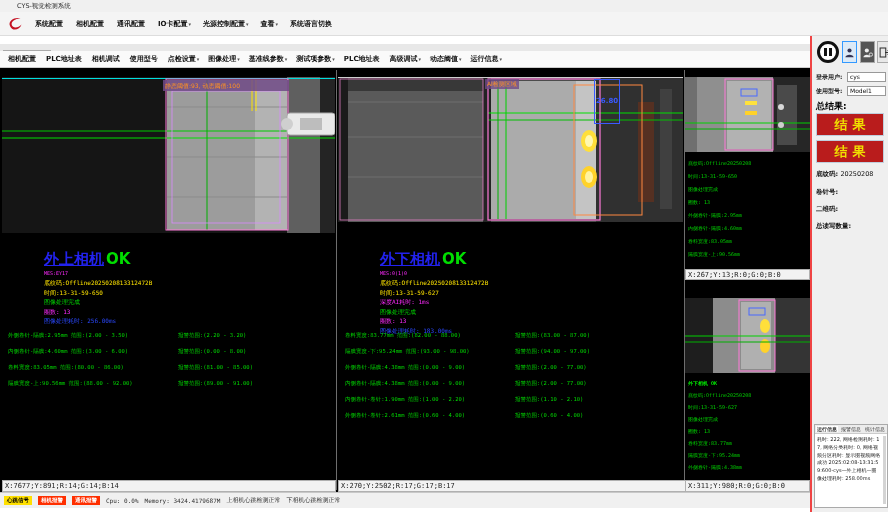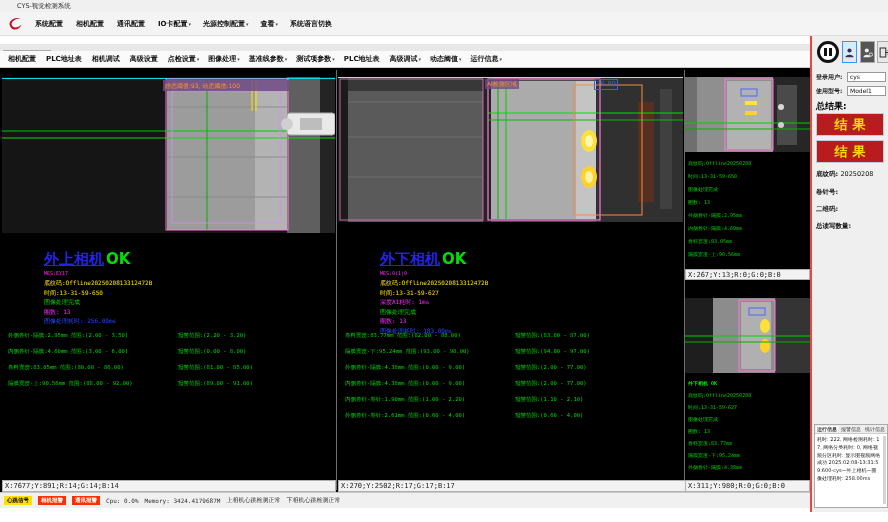--- a/index.html
+++ b/index.html
@@ -39,22 +39,22 @@
   .left-img  { left:2px;   top:77px; width:333px; height:156px; }
   .mid-img   { left:338px; top:77px; width:345px; height:145px; }
   .t1-img    { left:685px; top:77px; width:125px; height:75px; }
   .t2-img    { left:685px; top:298px; width:125px; height:75px; }
 
   .overlay-label { position:absolute; left:161px; top:3px; width:126px; height:11px;
     background:rgba(112,74,134,.85); color:#ff9222; font-size:6px; line-height:11px; padding-left:2px;
     white-space:nowrap; }
   .ai-label { position:absolute; left:147px; top:2px; height:10px; padding:0 2px;
     background:rgba(112,74,134,.8); color:#ff9222; font-size:6px; line-height:10px; white-space:nowrap; }
-  .blue-val { position:absolute; left:256px; top:2px; font-size:7px; font-weight:normal; color:#3a5aff;
-    border:1px solid #3a5aff; padding:0 1px; line-height:9px; }
+  .blue-val { position:absolute; left:256px; top:2px; font-size:7px; font-weight:bold; color:#3a5aff;
+    border:1px solid #3a5aff; padding:17px 1px; line-height:9px; }
 
   .cam-title { position:absolute; font-size:15px; font-weight:bold; white-space:nowrap; }
   .left-title { left:44px; top:250px; }
   .mid-title  { left:380px; top:250px; }
   .cam-title .blue-u { color:#2222ee; text-decoration:underline; }
   .cam-title .ok { color:#00dd00; margin-left:2px; }
 
   .mes { position:absolute; font-size:5px; color:#ff2aff; }
   .left-mes { left:44px; top:270px; }
   .mid-mes  { left:380px; top:270px; }
@@ -164,21 +164,21 @@
 </div>
 
 <div class="tabrow">
   <div class="tab">运行图像</div>
 </div>
 
 <div class="toolbar">
   <div class="tool-item"><span>相机配置</span><span class="caret"></span></div>
   <div class="tool-item"><span>PLC地址表</span><span class="caret"></span></div>
   <div class="tool-item"><span>相机调试</span><span class="caret"></span></div>
-  <div class="tool-item"><span>高级设置</span><span class="caret"></span></div>
+  <div class="tool-item"><span>使用型号</span><span class="caret"></span></div>
   <div class="tool-item"><span>点检设置</span><span class="caret">▾</span></div>
   <div class="tool-item"><span>图像处理</span><span class="caret">▾</span></div>
   <div class="tool-item"><span>基准线参数</span><span class="caret">▾</span></div>
   <div class="tool-item"><span>测试项参数</span><span class="caret">▾</span></div>
   <div class="tool-item"><span>PLC地址表</span><span class="caret"></span></div>
   <div class="tool-item"><span>高级调试</span><span class="caret">▾</span></div>
   <div class="tool-item"><span>动态阈值</span><span class="caret">▾</span></div>
   <div class="tool-item"><span>运行信息</span><span class="caret">▾</span></div>
 </div>
 

